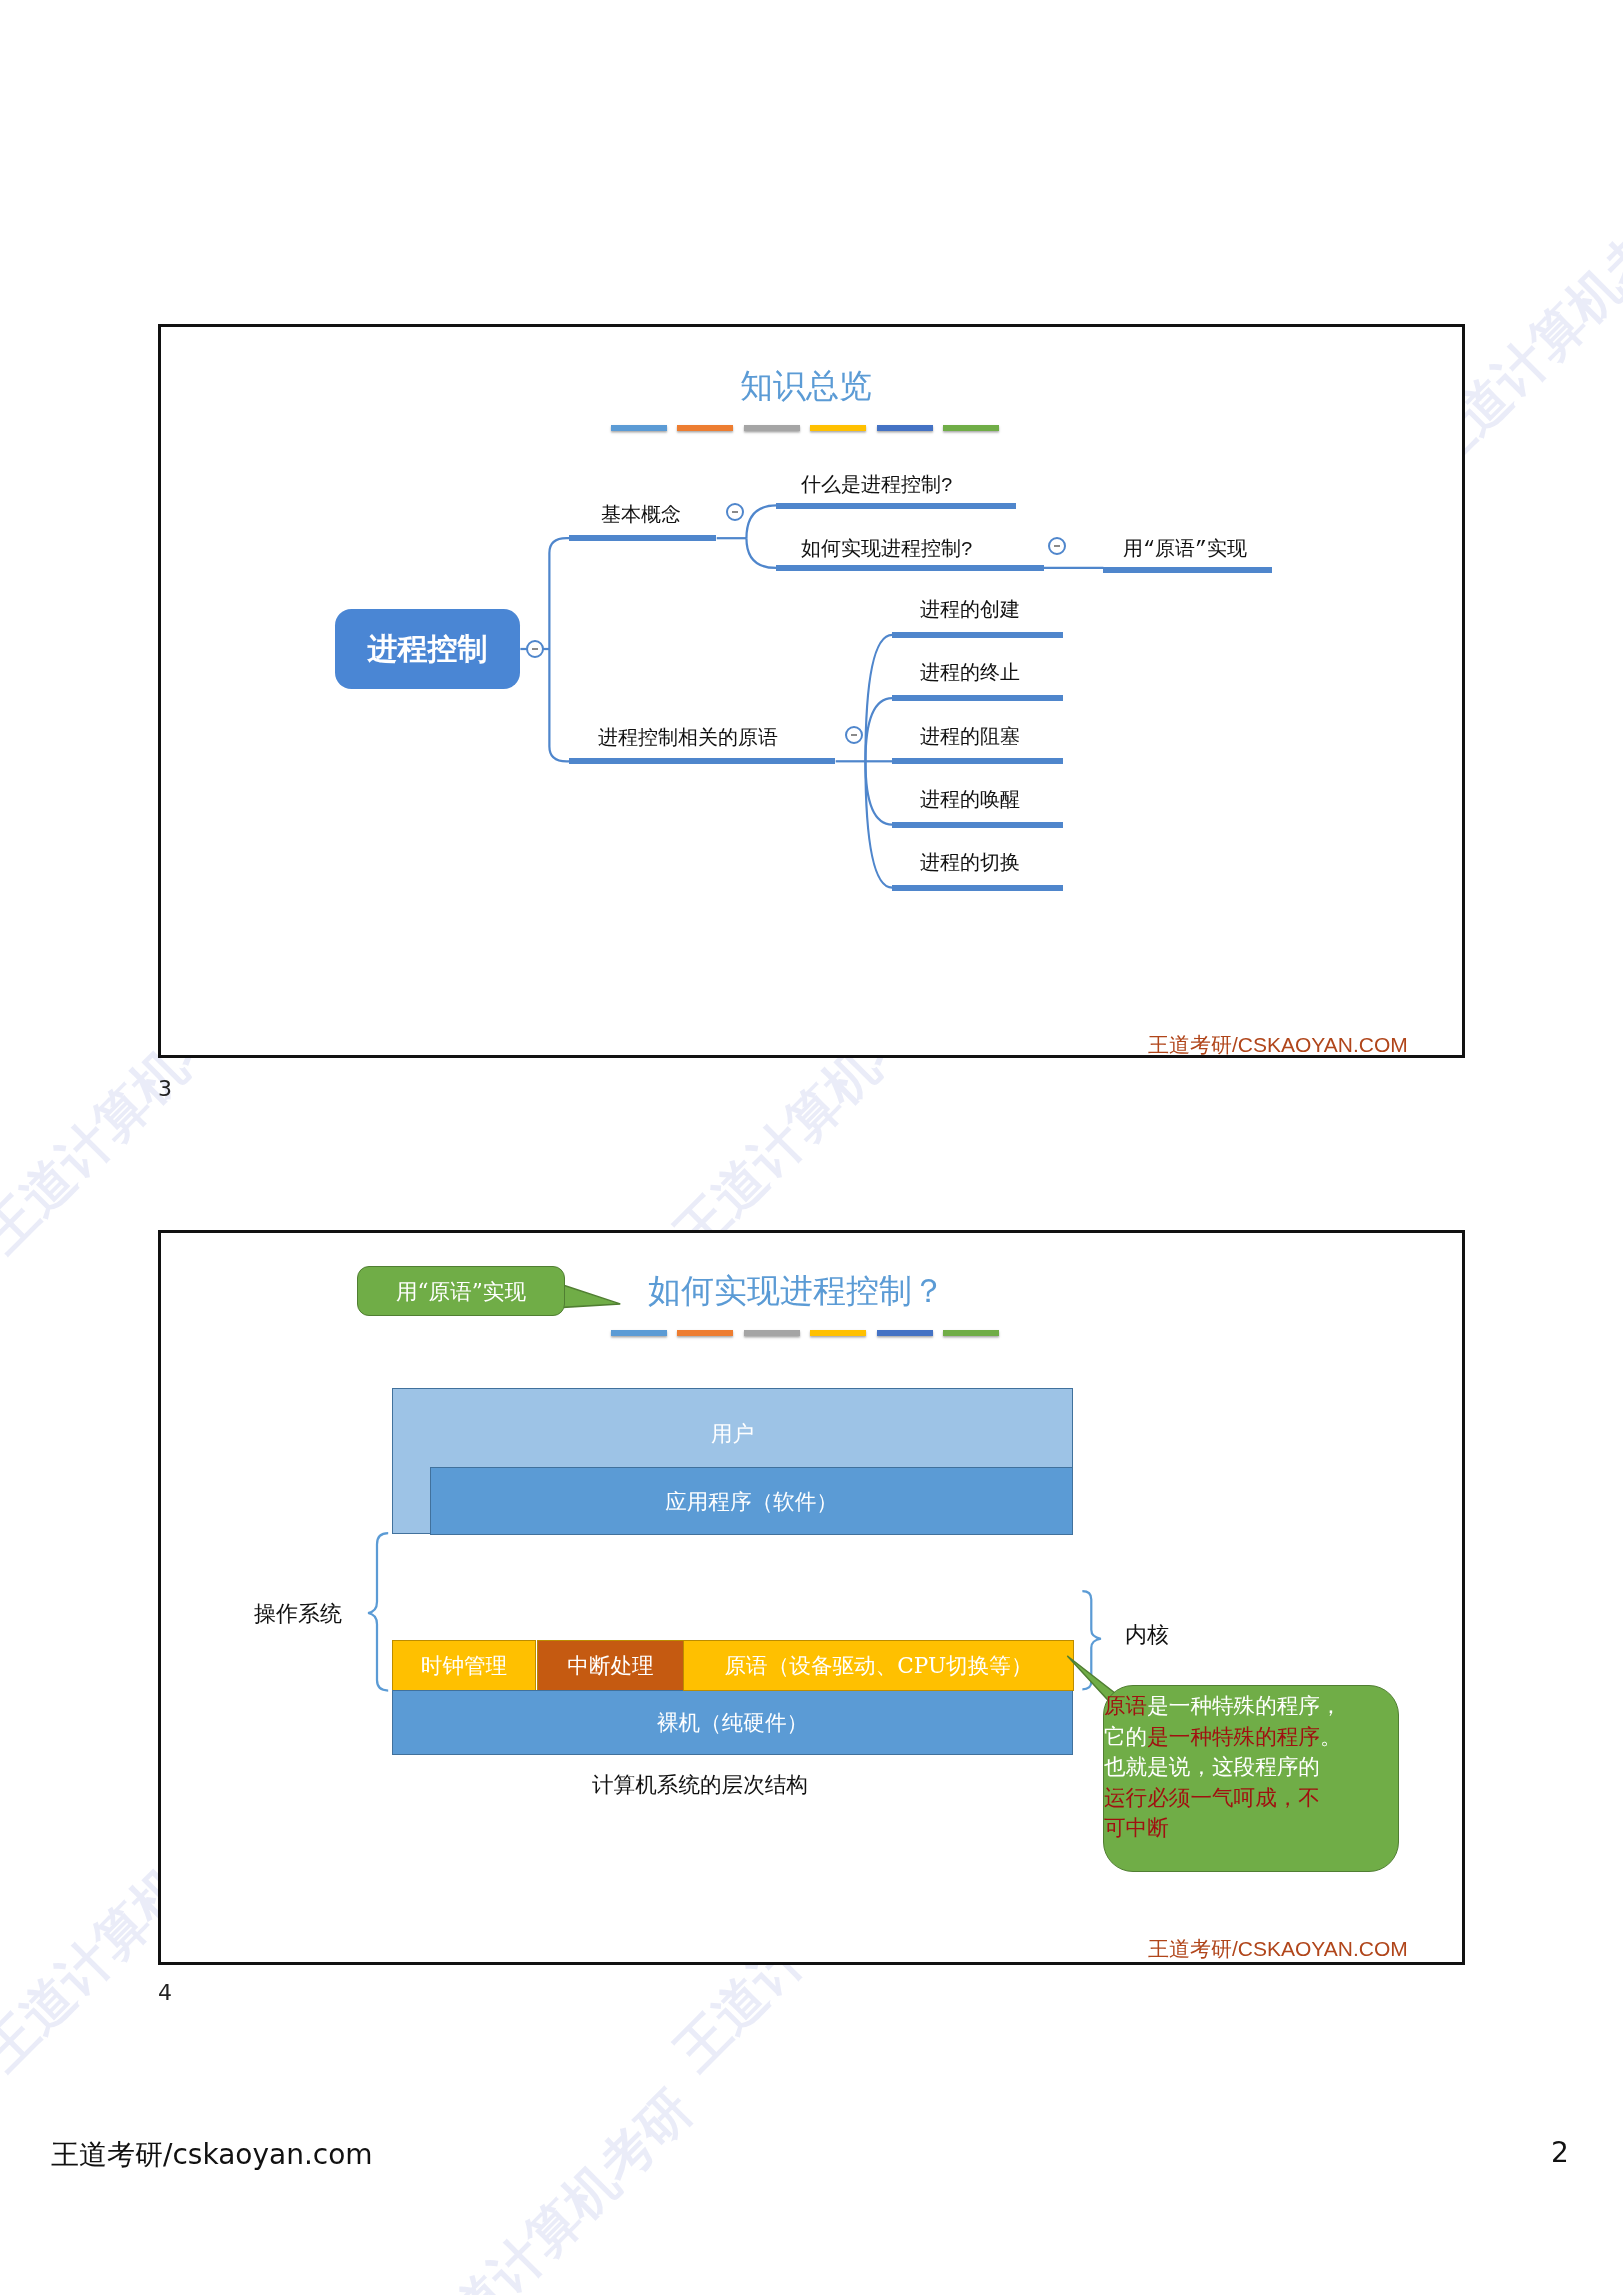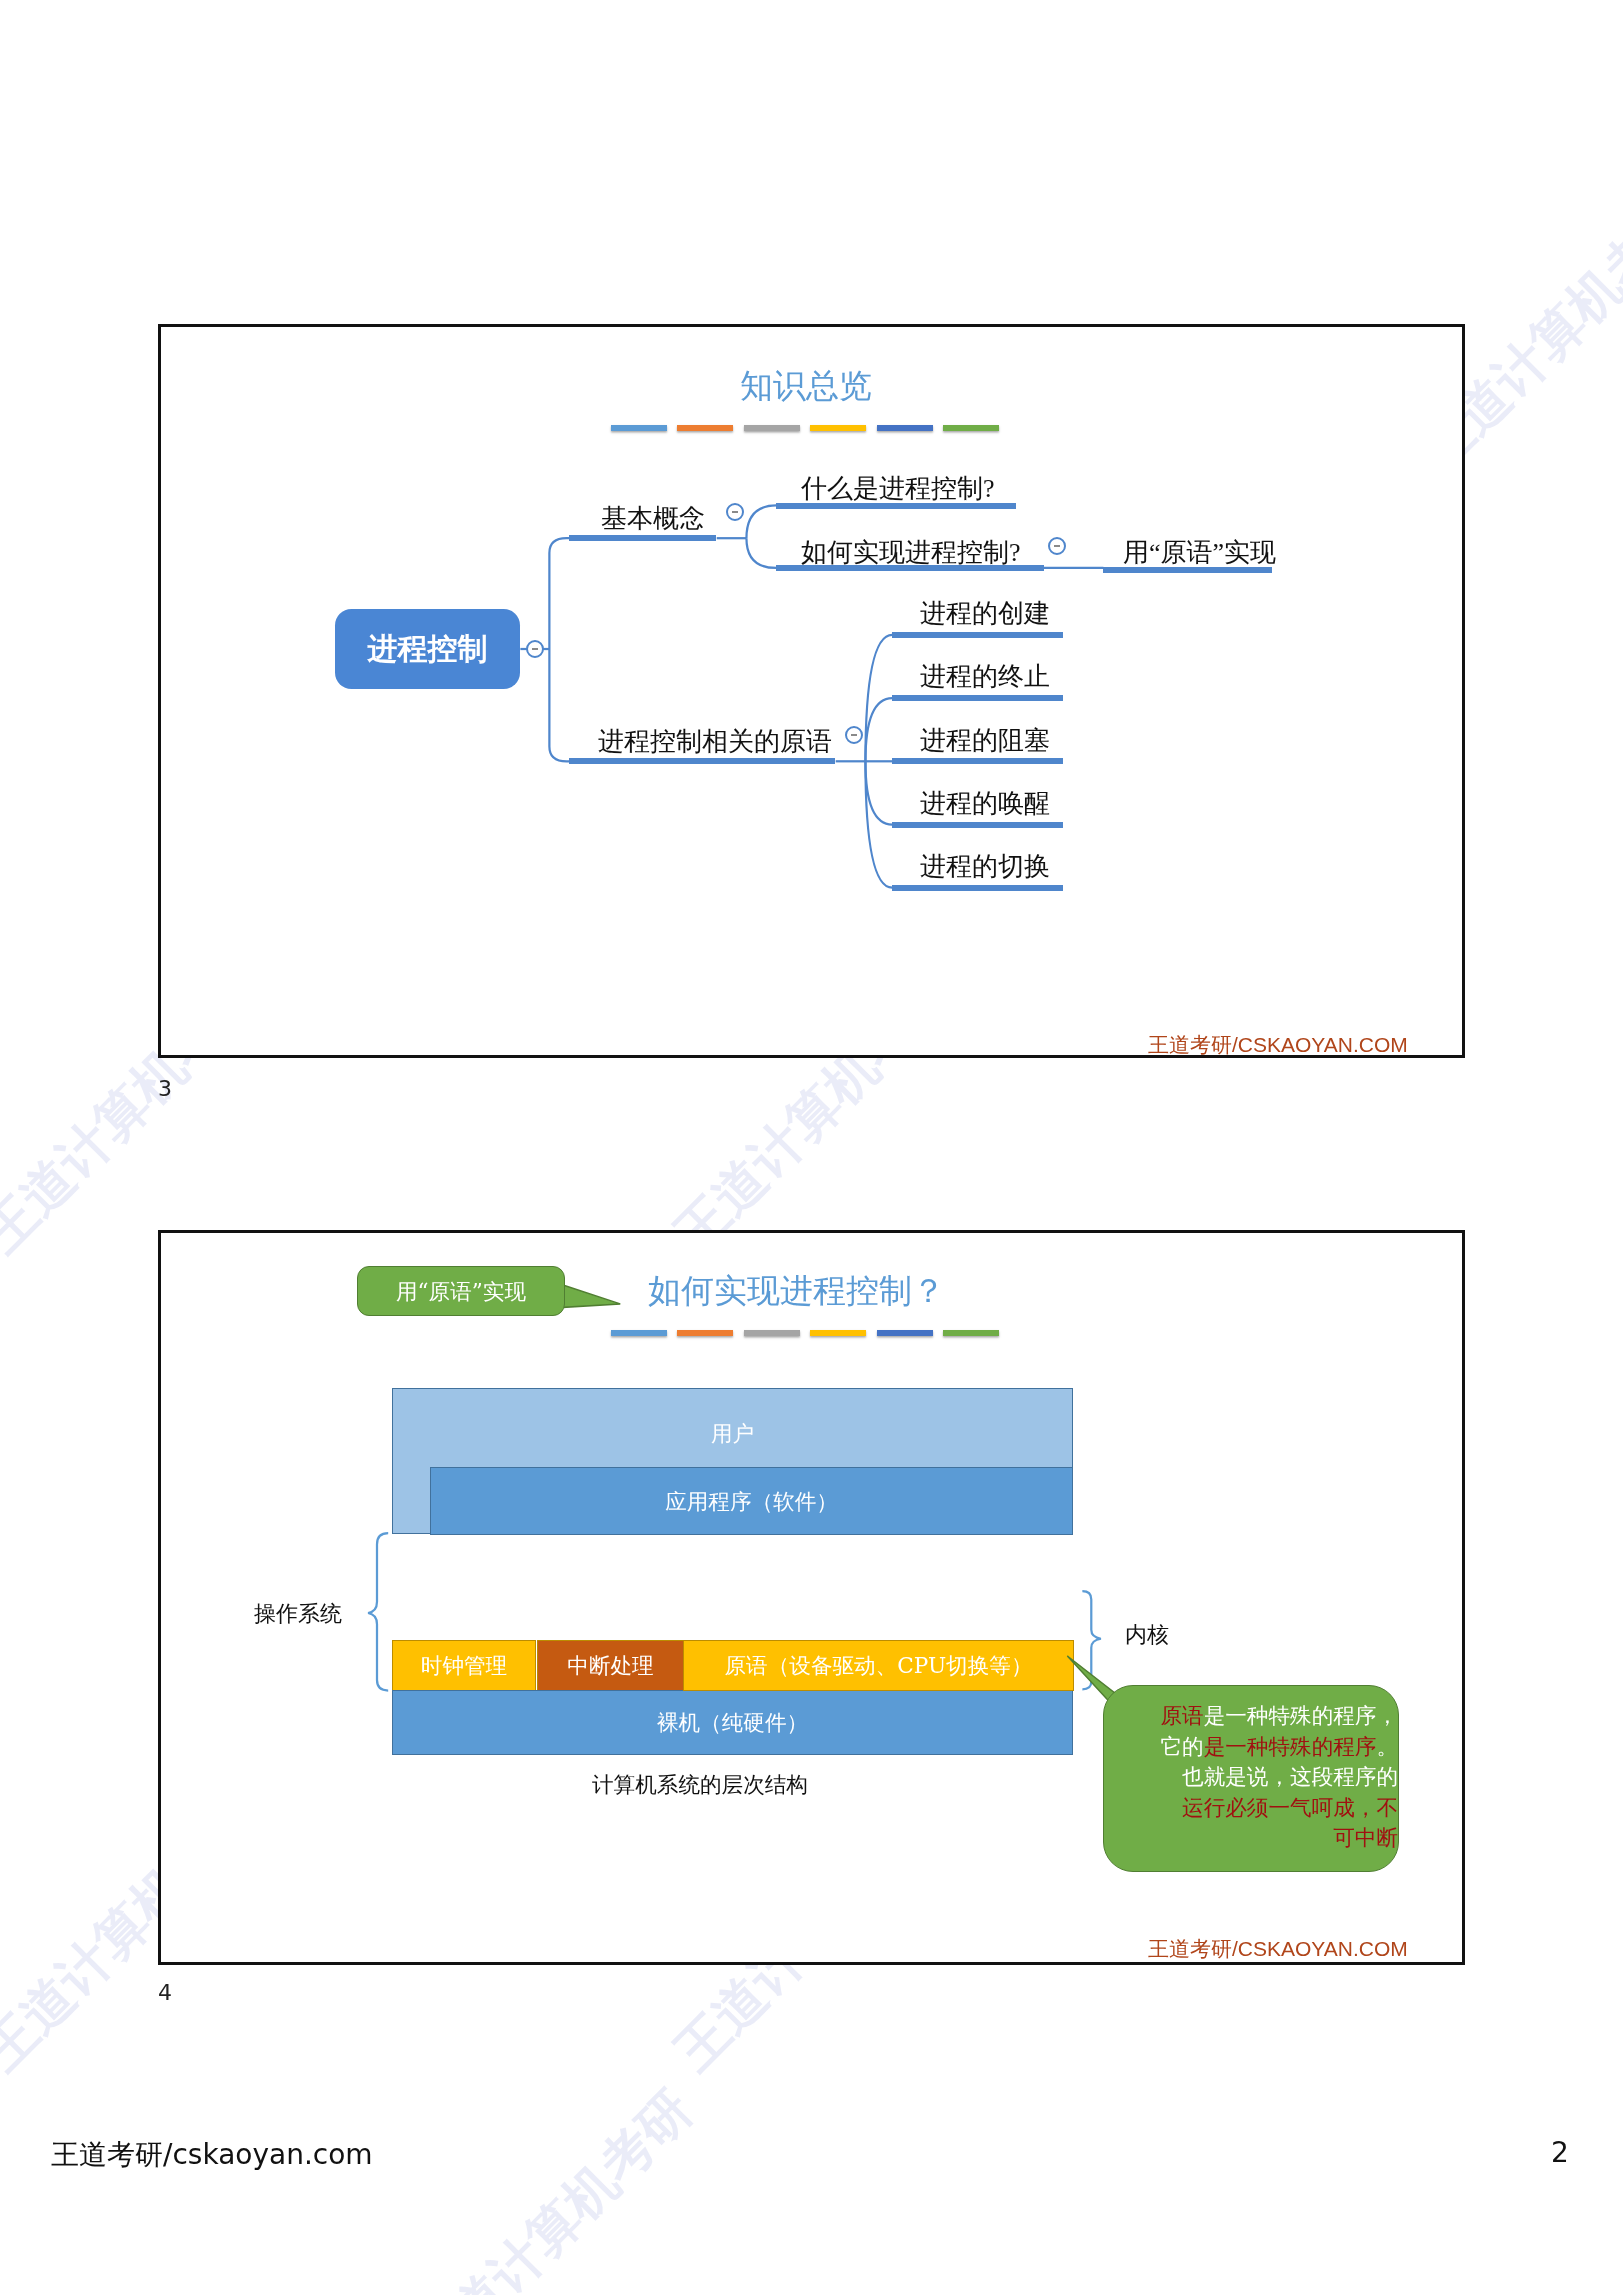--- a/index.html
+++ b/index.html
@@ -6,21 +6,21 @@
   body { width:1623px; height:2295px; position:relative; background:#ffffff; overflow:hidden;
          font-family:"DejaVu Sans","Liberation Sans",sans-serif; }
   .abs { position:absolute; }
   .slide { position:absolute; border:3px solid #111; box-sizing:border-box; background:#fff; }
   .slide-num { position:absolute; font-size:22px; color:#222; font-family:"DejaVu Sans",sans-serif; }
   .title { position:absolute; color:#5b9bd5; font-family:"DejaVu Serif",serif; font-size:33px; white-space:nowrap; }
   .bars { position:absolute; display:flex; gap:10.4px; }
   .bars span { display:block; width:56px; height:6px; box-shadow:0 1.5px 2.2px rgba(0,0,0,0.35); }
   .brand { position:absolute; color:#b0451a; font-size:21px; font-family:"Liberation Sans",sans-serif; white-space:nowrap; }
   
-  .mm-text { position:absolute; font-size:26px; color:#111; white-space:nowrap; font-family:Liberation Serif, serif; }
+  .mm-text { position:absolute; font-size:20px; color:#111; white-space:nowrap; font-family:Liberation Mono, monospace; }
   .mm-bar { position:absolute; height:6px; background:#4f86cc; }
   .mm-minus { position:absolute; width:18px; height:18px; border:2.2px solid #4f86cc; border-radius:50%; box-sizing:border-box; background:#fff; }
   .mm-minus::after { content:""; position:absolute; left:3.7px; right:3.7px; top:6px; height:2.2px; background:#8a8a8a; }
   .root-node { position:absolute; background:#4a86d4; border-radius:16.4px; color:#fff; font-weight:bold; font-size:30px;
                display:flex; align-items:center; justify-content:center; font-family:"DejaVu Sans",sans-serif; }
   
   .layer { position:absolute; box-sizing:border-box; display:flex; align-items:center; justify-content:center;
            color:#fff; font-family:"DejaVu Serif",serif; font-size:21.6px; white-space:nowrap; }
   .lbl { position:absolute; font-family:"DejaVu Serif",serif; font-size:22px; color:#111; white-space:nowrap; }
   .callout { position:absolute; background:#70ad47; border:1.5px solid #507e32; box-sizing:border-box; border-radius:12px; color:#fff;
@@ -153,21 +153,21 @@
   <svg class="abs" style="left:919px;top:356px;" width="30" height="104" viewBox="0 0 40 140">
     <path d="M3 3 Q15 3 15 14 L15 55 Q15 65 28 67 Q15 69 15 79 L15 125 Q15 135 3 135" fill="none" stroke="#5b9bd5" stroke-width="3"></path>
   </svg>
   <div class="lbl" style="left:964px;top:387px;">内核</div>
 
   <div class="lbl" style="left:431px;top:537px;font-size:21.6px;">计算机系统的层次结构</div>
 
   <svg class="abs" style="left:893px;top:417px;" width="89" height="104" viewBox="0 0 120 140">
     <polygon points="18,8 75,70 95,68" fill="#70ad47" stroke="#507e32" stroke-width="2"></polygon>
   </svg>
-  <div class="callout" style="left:942px;top:452px;width:296px;height:187px;border-radius:30px;font-size:21.6px;line-height:30.5px;text-align:right;padding-top:15px;">
+  <div class="callout" style="left:942px;top:452px;width:296px;height:187px;border-radius:30px;font-size:21.6px;line-height:30.5px;text-align:left;padding-top:5px;">
     <div><span class="red">原语</span><span>是一种特殊的程序，</span></div>
     <div><span>它的</span><span class="red">是一种特殊的程序</span><span>。</span></div>
     <div><span>也就是说，这段程序的</span></div>
     <div class="red"><span>运行必须一气呵成，不</span></div>
     <div class="red"><span>可中断</span></div>
   </div>
 
   <div class="brand" style="left:987px;top:702px;">王道考研/CSKAOYAN.COM</div>
 </div>
 <div class="slide-num" style="left:158px;top:1980px;">4</div>

